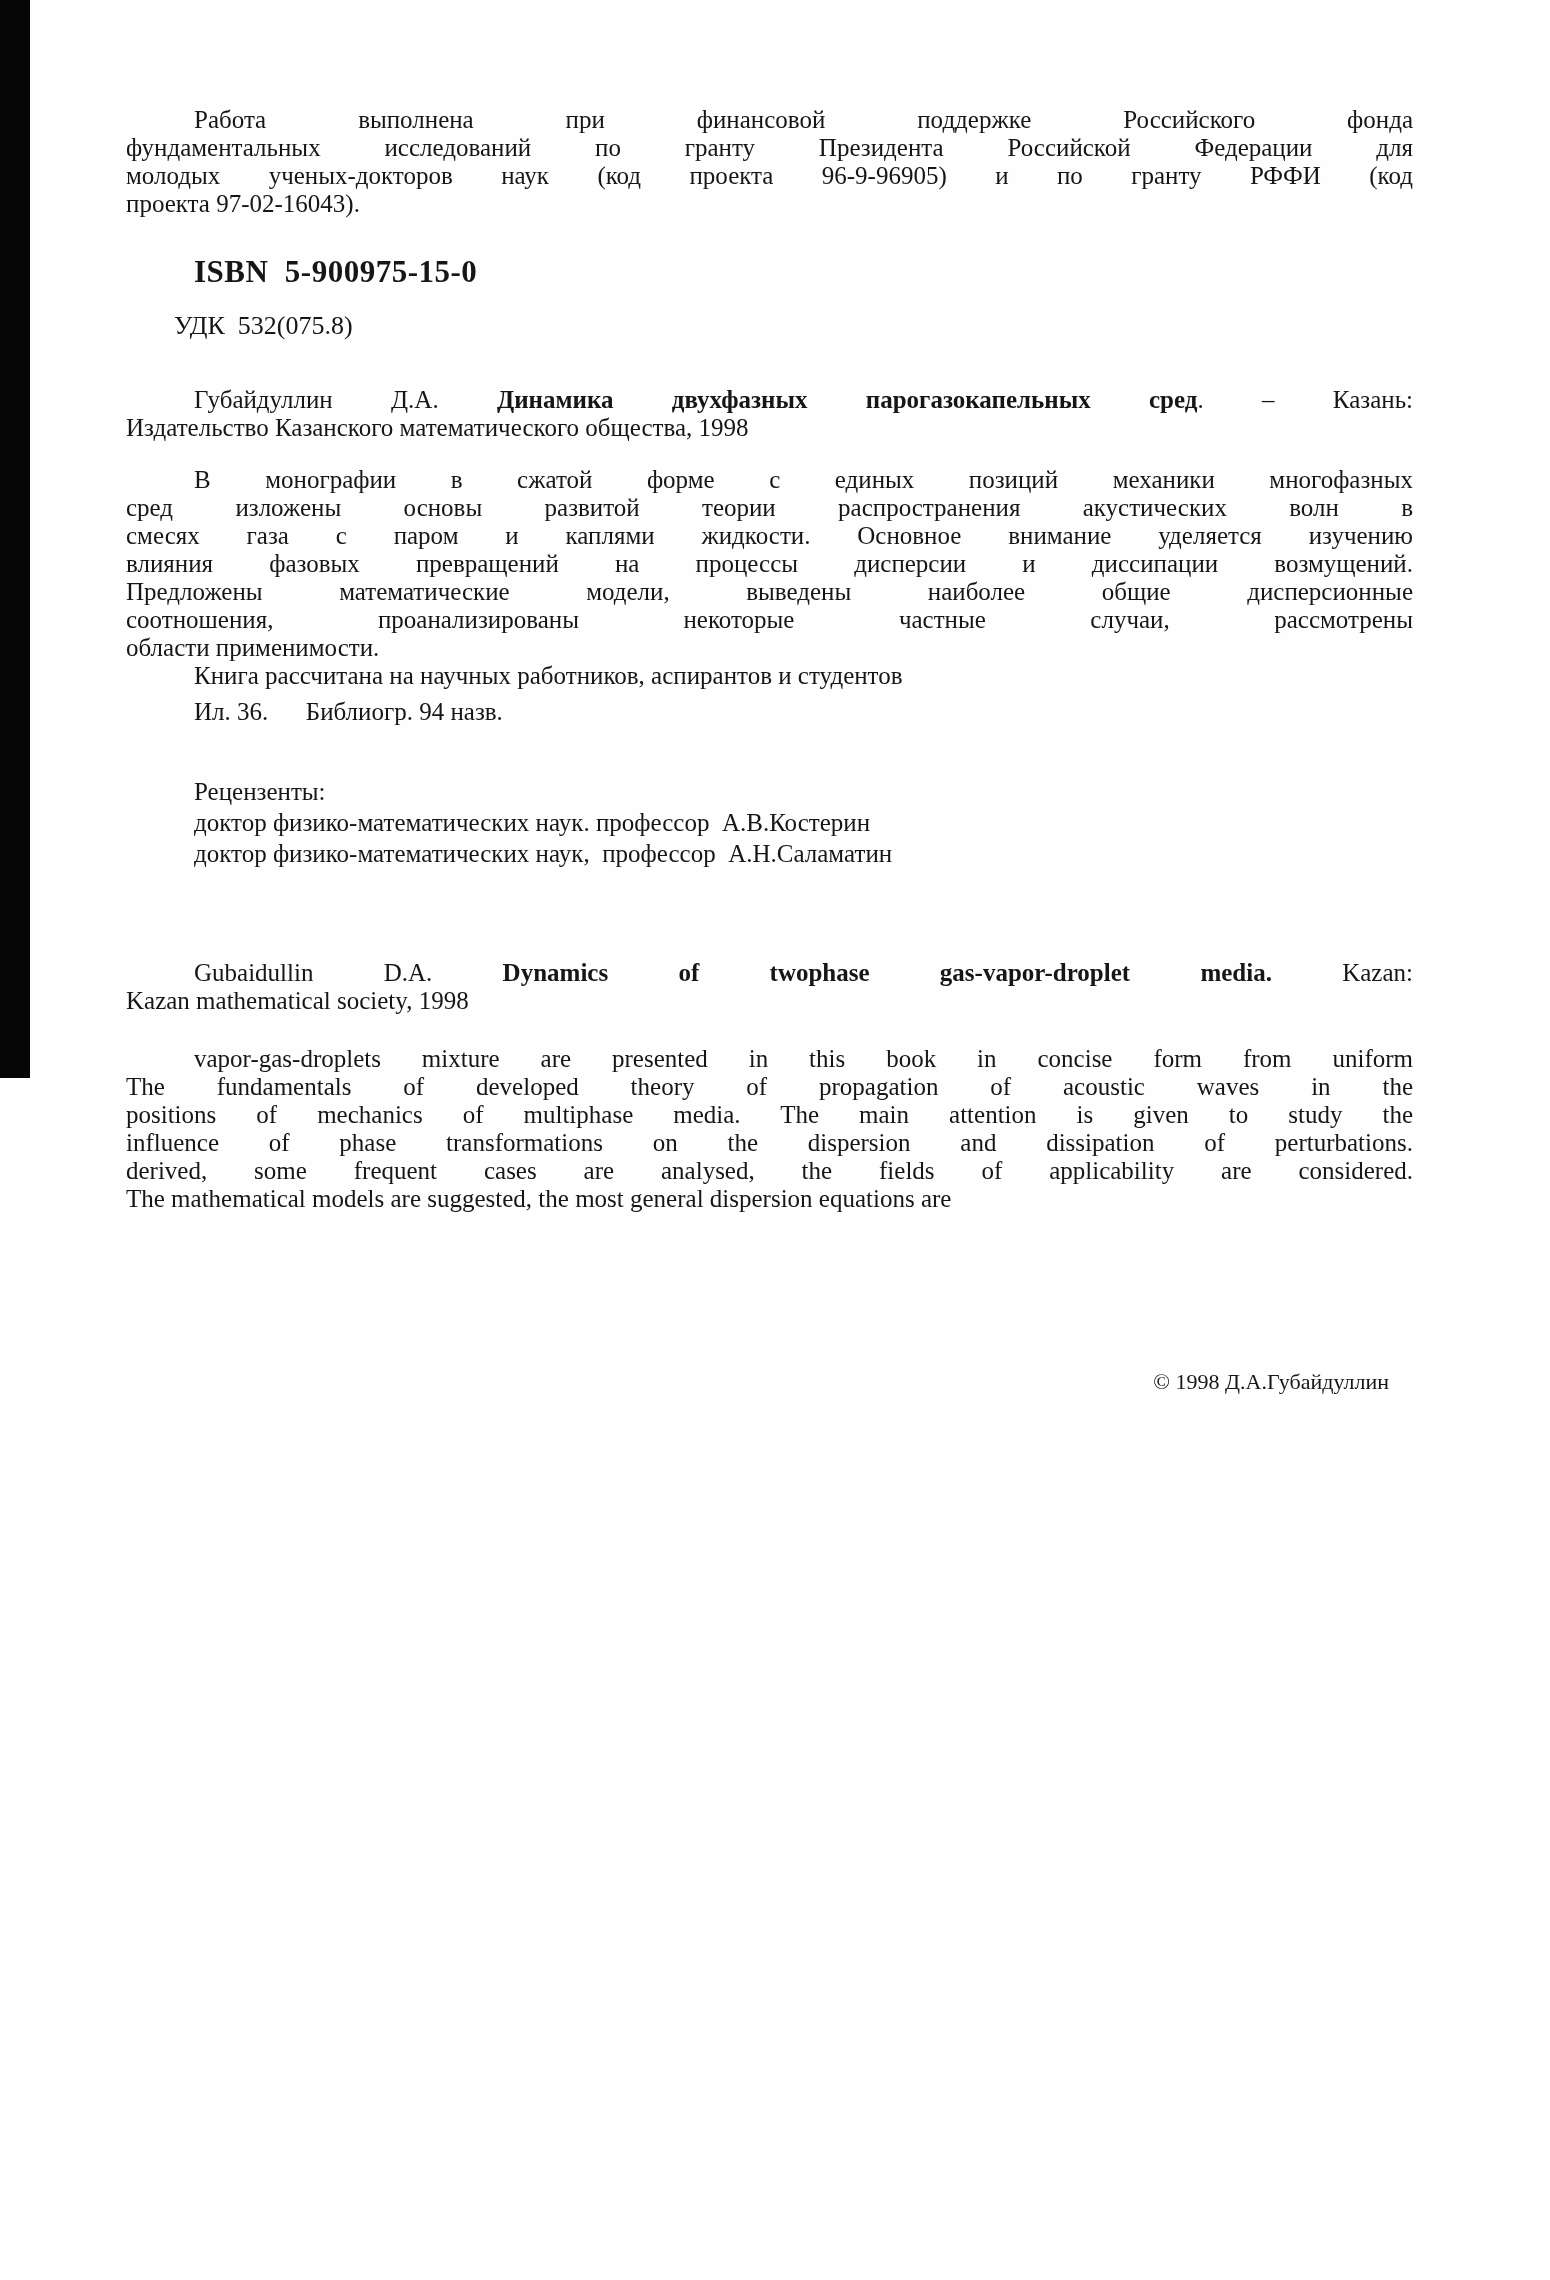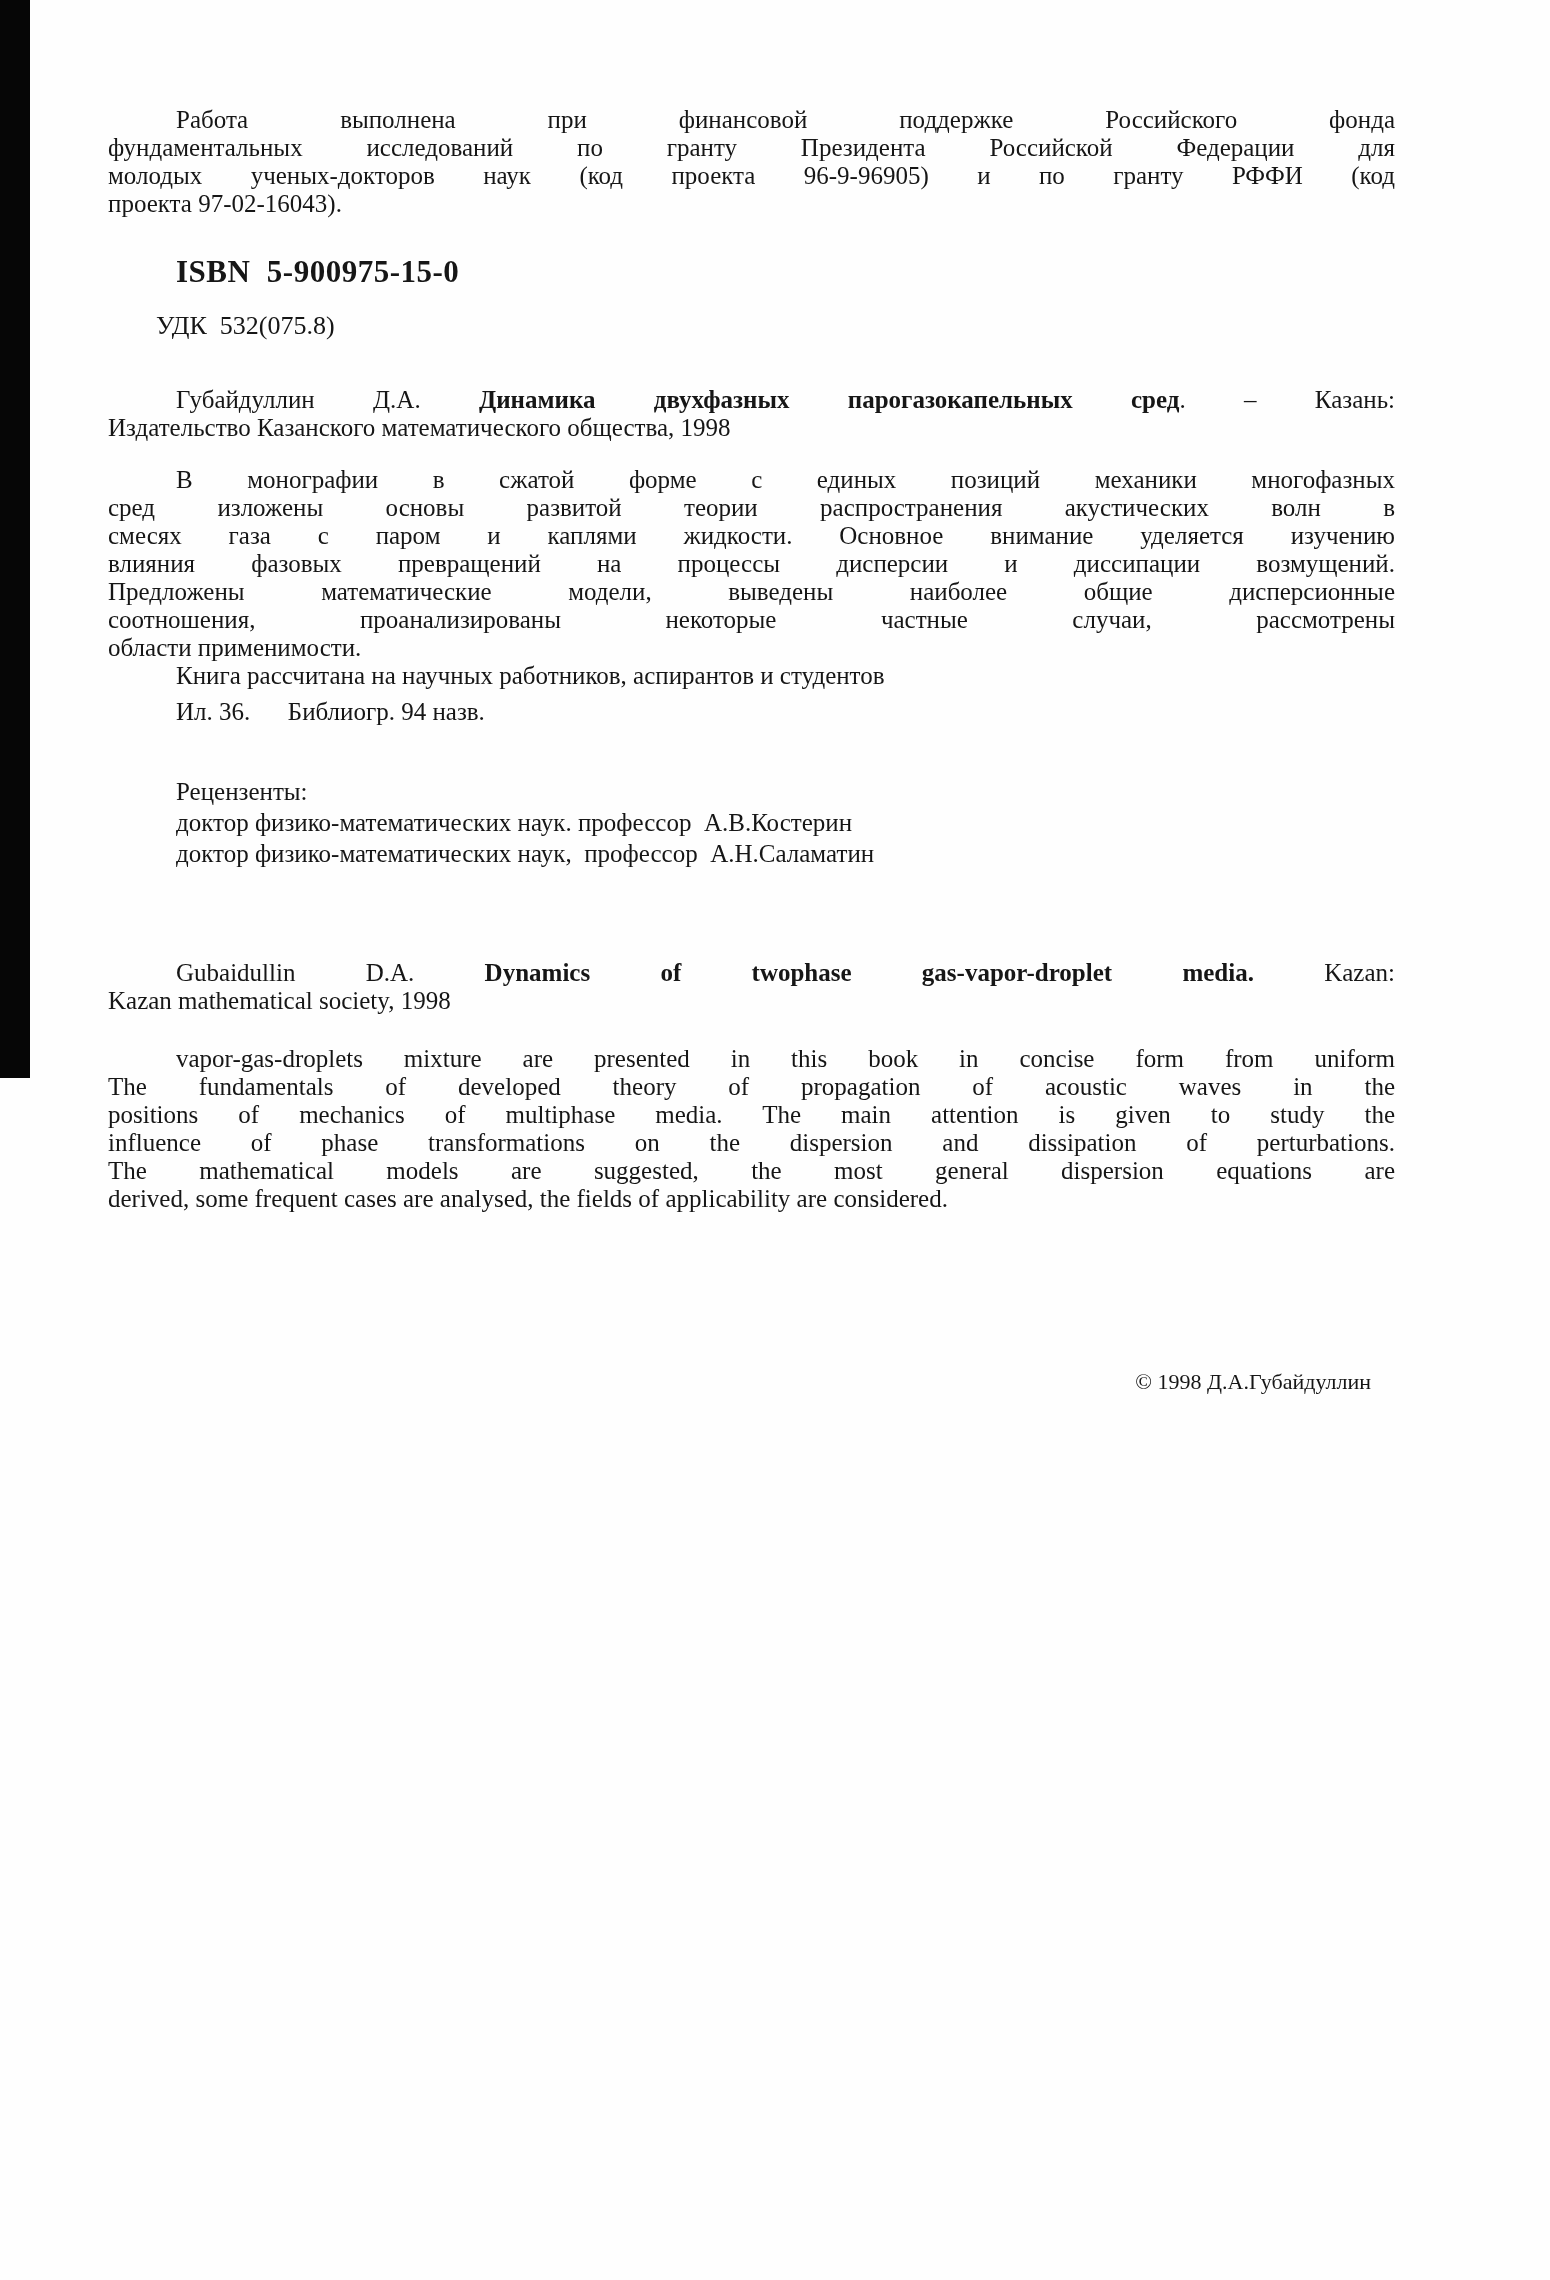--- a/index.html
+++ b/index.html
@@ -16,21 +16,21 @@
   .scan-bar {
     position: absolute;
     left: 0;
     top: 0;
     width: 30px;
     height: 1078px;
     background: #060606;
   }
   .content {
     position: absolute;
-    left: 108px;
+    left: 126px;
     top: 106px;
     width: 1287px;
     font-size: 25px;
     line-height: 28px;
   }
   .para .ln { text-align: justify; text-align-last: justify; }
   .para .ln:last-child { text-align-last: left; }
   .indent .ln:first-child { text-indent: 68px; }
   .jline { text-align: justify; text-align-last: justify; text-indent: 68px; }
   .pline { text-align: left; }
@@ -124,21 +124,21 @@
     <div class="citation-en">
       <div class="jline"><span>Gubaidullin D.A. </span><span class="b">Dynamics of twophase gas-vapor-droplet media.</span><span> Kazan:</span></div>
       <div class="pline">Kazan mathematical society, 1998</div>
     </div>
 
     <div class="para indent abstract-en-p1">
         <div class="ln">vapor-gas-droplets mixture are presented in this book in concise form from uniform</div>
         <div class="ln">The fundamentals of developed theory of propagation of acoustic waves in the</div>
         <div class="ln">positions of mechanics of multiphase media. The main attention is given to study the</div>
         <div class="ln">influence of phase transformations on the dispersion and dissipation of perturbations.</div>
+        <div class="ln">derived, some frequent cases are analysed, the fields of applicability are considered.</div>
         <div class="ln">The mathematical models are suggested, the most general dispersion equations are</div>
-        <div class="ln">derived, some frequent cases are analysed, the fields of applicability are considered.</div>
       </div>
 
 
     <div class="copyright">© 1998 Д.А.Губайдуллин</div>
 
   </div>
 </div>
 
 </body></html>

